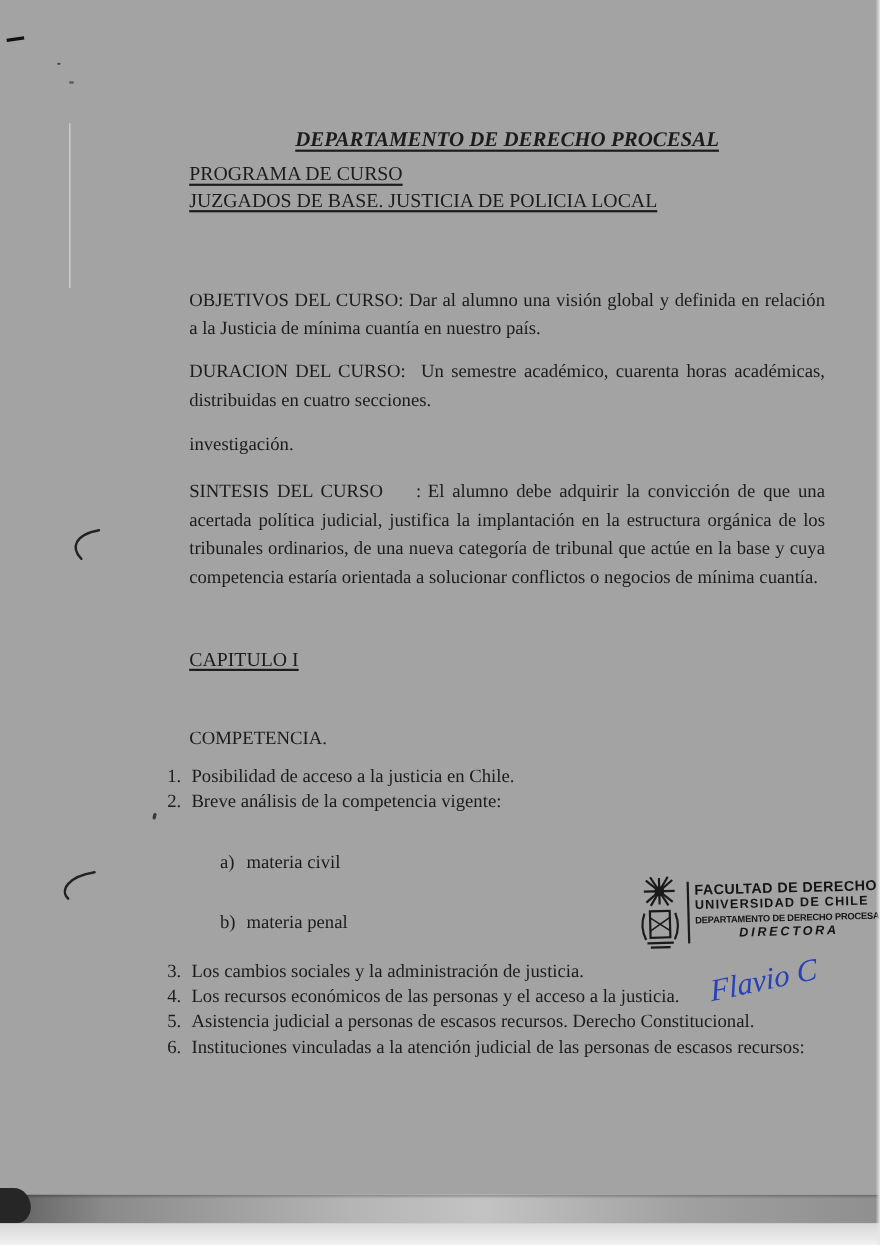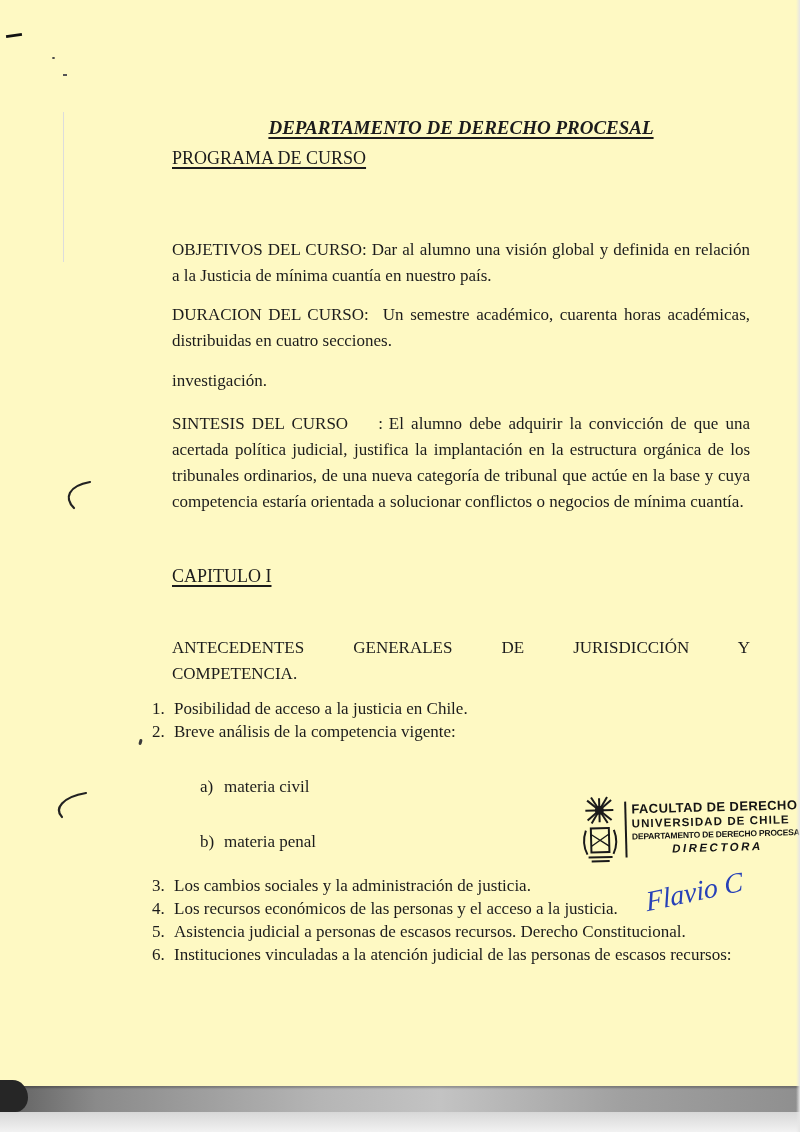--- a/index.html
+++ b/index.html
@@ -1,20 +1,20 @@
 <!DOCTYPE html>
 <html><head>
 <meta charset="utf-8">
 <style>
   html,body { margin:0; padding:0; }
   body {
     width:800px; height:1132px; background:#ffffff; position:relative;
     font-family:"Liberation Serif", serif; color:#1c1c1c; overflow:hidden;
   }
-  .page { position:absolute; inset:0; background:#fef9c3; overflow:hidden; }
+  .page { position:absolute; inset:0; background:#a3a3a3; overflow:hidden; }
 
   
   .text-column { position:absolute; left:172px; top:116px; width:578px; }
   .doc-title { font-size:19px; line-height:24px; font-weight:bold; font-style:italic; text-align:center; margin-bottom:7px; }
   .u { text-decoration:underline; text-decoration-thickness:1.5px; text-underline-offset:3px; }
   .header-caps { font-size:18px; line-height:23.5px; }
   p { margin:0; }
   .para { font-size:17px; line-height:26px; text-align:justify; }
   .p-objetivos { margin-top:66px; }
   .p-duracion { margin-top:13px; }
@@ -85,20 +85,23 @@
 
   <div class="text-column">
 
     <div class="doc-title">
       <span class="u">DEPARTAMENTO DE DERECHO PROCESAL</span>
     </div>
 
     <div class="header-caps">
       <span class="u">PROGRAMA DE CURSO</span>
     </div>
+    <div class="header-caps">
+      <span class="u">JUZGADOS DE BASE. JUSTICIA DE POLICIA LOCAL</span>
+    </div>
 
     <p class="para p-objetivos">
       <span class="lbl">OBJETIVOS DEL CURSO:</span><span>Dar al alumno una visión global y definida en relación a la Justicia de mínima cuantía en nuestro país.</span>
     </p>
 
     <p class="para p-duracion">
       <span class="lbl-wide">DURACION DEL CURSO:</span><span>Un semestre académico, cuarenta horas académicas, distribuidas en cuatro secciones.</span>
     </p>
 
     <div class="metodo">
@@ -107,21 +110,20 @@
 
     <p class="para p-sintesis">
       <span>SINTESIS DEL CURSO</span><span class="gap30"></span><span class="sep">:</span><span>El alumno debe adquirir la convicción de que una acertada política judicial, justifica la implantación en la estructura orgánica de los tribunales ordinarios, de una nueva categoría de tribunal que actúe en la base y cuya competencia estaría orientada a solucionar conflictos o negocios de mínima cuantía.</span>
     </p>
 
     <div class="chapter-title">
       <span class="u">CAPITULO I</span>
     </div>
 
     <div class="heading">
-      <div class="spread">ANTECEDENTES GENERALES DE JURISDICCIÓN Y</div>
       <div>COMPETENCIA.</div>
     </div>
 
     <div class="list">
       <div class="li">
         <span class="num">1.</span><span>Posibilidad de acceso a la justicia en Chile.</span>
       </div>
       <div class="li">
         <span class="num">2.</span><span>Breve análisis de la competencia vigente:</span>
       </div>

